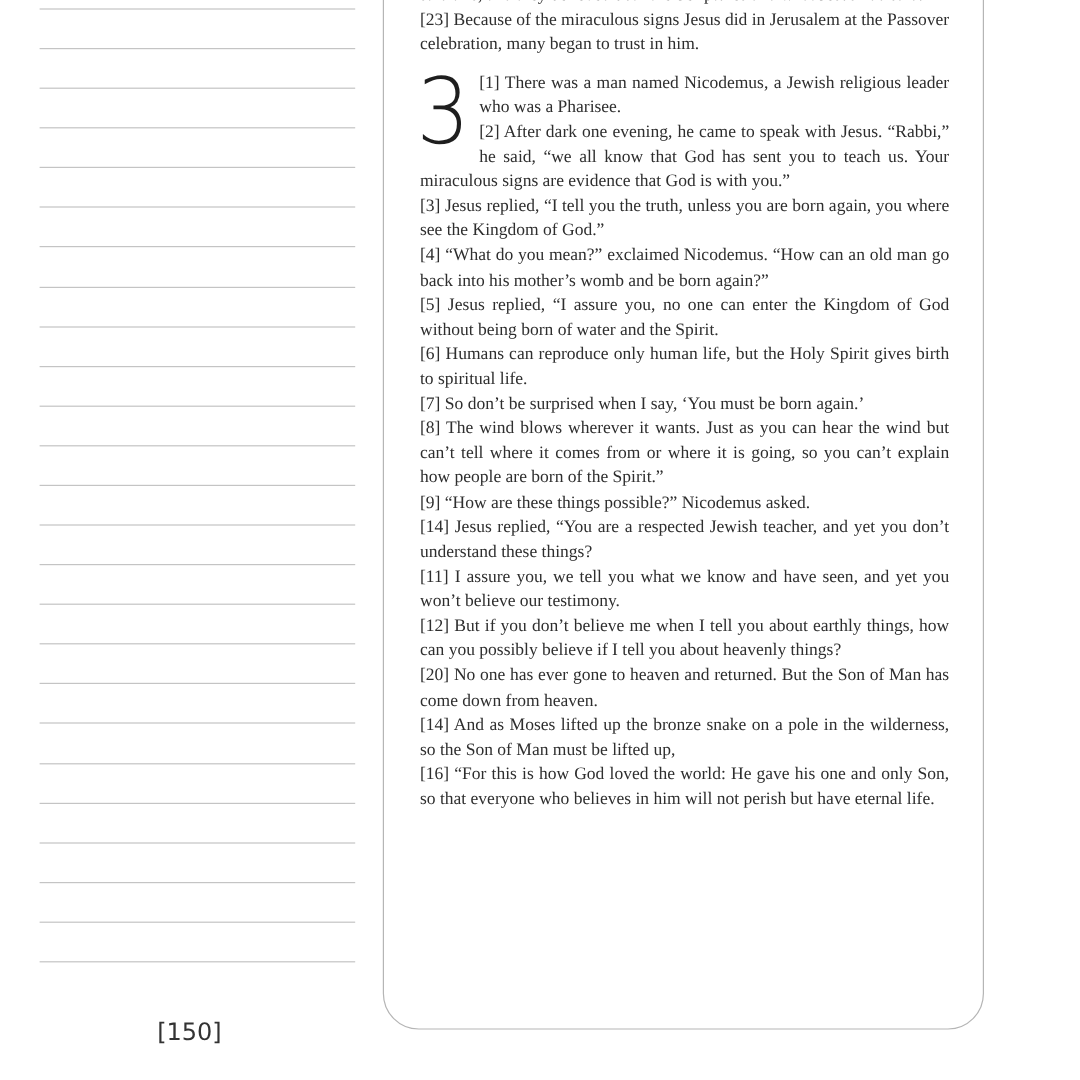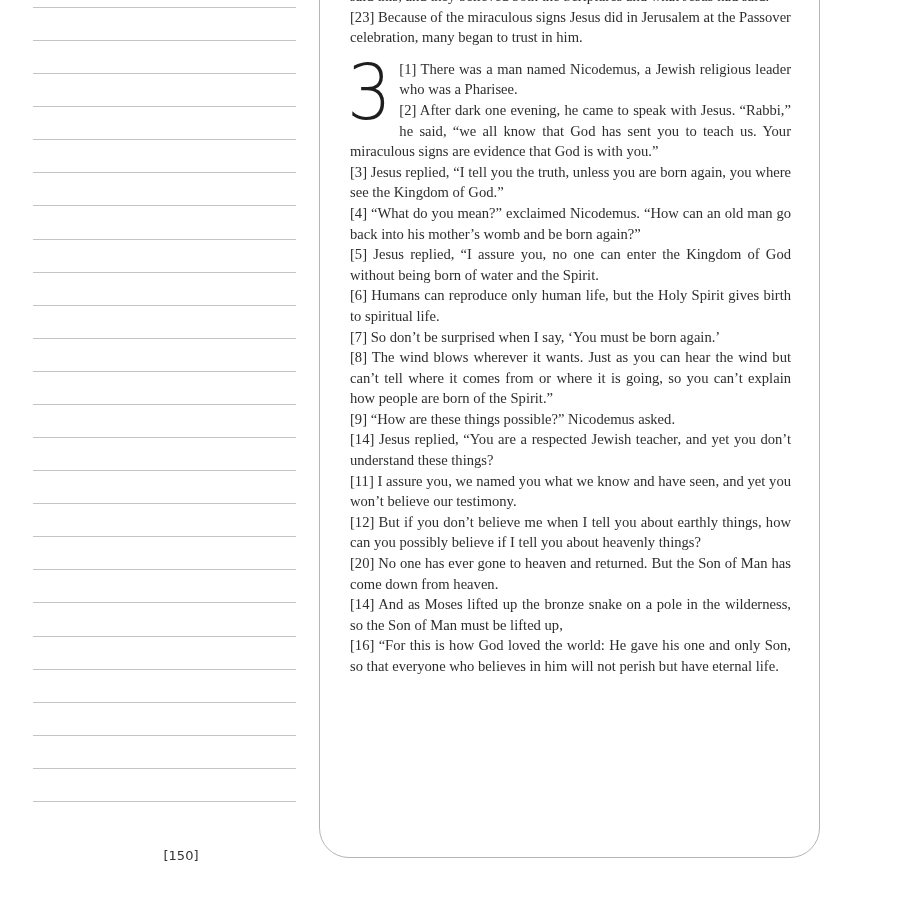--- a/index.html
+++ b/index.html
@@ -9,21 +9,21 @@
   }
   .notes {
     position: absolute; left: 33px; top: 0; width: 263px; height: 820px;
   }
   .note-line {
     position: absolute; left: 0; width: 263px; height: 0;
     border-top: 1.5px solid #c4c4c4;
   }
   .page-number {
     position: absolute; left: 131px; top: 848px; width: 48px; text-align: center;
-    font-family: "DejaVu Sans", sans-serif; font-size: 13px; color: #333; margin-left: 26px;
+    font-family: "DejaVu Sans", sans-serif; font-size: 20px; color: #333;
   }
   .text-box {
     position: absolute; left: 319px; top: -40px; width: 501px; height: 898px;
     border: 1.5px solid #b5b5b5; border-radius: 0 0 30px 30px;
     box-sizing: border-box;
   }
   .text-column {
     position: absolute; left: 350px; top: -14px; width: 441px;
     font-family: "Liberation Serif", serif; font-size: 14.6px; line-height: 20.6px;
     color: #2e2e2e; text-align: justify;
@@ -91,19 +91,19 @@
   <span class="verse-line"><span class="verse-num">[1]</span> <span>There was a man named Nicodemus, a Jewish religious leader who was a Pharisee.</span></span>
       <span class="verse-line"><span class="verse-num">[2]</span> <span>After dark one evening, he came to speak with Jesus. “Rabbi,” he said, “we all know that God has sent you to teach us. Your miraculous signs are evidence that God is with you.”</span></span>
       <span class="verse-line"><span class="verse-num">[3]</span> <span>Jesus replied, “I tell you the truth, unless you are born again, you where see the Kingdom of God.”</span></span>
       <span class="verse-line"><span class="verse-num">[4]</span> <span>“What do you mean?” exclaimed Nicodemus. “How can an old man go back into his mother’s womb and be born again?”</span></span>
       <span class="verse-line"><span class="verse-num">[5]</span> <span>Jesus replied, “I assure you, no one can enter the Kingdom of God without being born of water and the Spirit.</span></span>
       <span class="verse-line"><span class="verse-num">[6]</span> <span>Humans can reproduce only human life, but the Holy Spirit gives birth to spiritual life.</span></span>
       <span class="verse-line"><span class="verse-num">[7]</span> <span>So don’t be surprised when I say, ‘You must be born again.’</span></span>
       <span class="verse-line"><span class="verse-num">[8]</span> <span>The wind blows wherever it wants. Just as you can hear the wind but can’t tell where it comes from or where it is going, so you can’t explain how people are born of the Spirit.”</span></span>
       <span class="verse-line"><span class="verse-num">[9]</span> <span>“How are these things possible?” Nicodemus asked.</span></span>
       <span class="verse-line"><span class="verse-num">[14]</span> <span>Jesus replied, “You are a respected Jewish teacher, and yet you don’t understand these things?</span></span>
-      <span class="verse-line"><span class="verse-num">[11]</span> <span>I assure you, we named you what we know and have seen, and yet you won’t believe our testimony.</span></span>
+      <span class="verse-line"><span class="verse-num">[11]</span> <span>I assure you, we tell you what we know and have seen, and yet you won’t believe our testimony.</span></span>
       <span class="verse-line"><span class="verse-num">[12]</span> <span>But if you don’t believe me when I tell you about earthly things, how can you possibly believe if I tell you about heavenly things?</span></span>
       <span class="verse-line"><span class="verse-num">[20]</span> <span>No one has ever gone to heaven and returned. But the Son of Man has come down from heaven.</span></span>
       <span class="verse-line"><span class="verse-num">[14]</span> <span>And as Moses lifted up the bronze snake on a pole in the wilderness, so the Son of Man must be lifted up,</span></span>
       <span class="verse-line"><span class="verse-num">[16]</span> <span>“For this is how God loved the world: He gave his one and only Son, so that everyone who believes in him will not perish but have eternal life.</span></span>
     </div>
 </div>
 
 </body></html>

